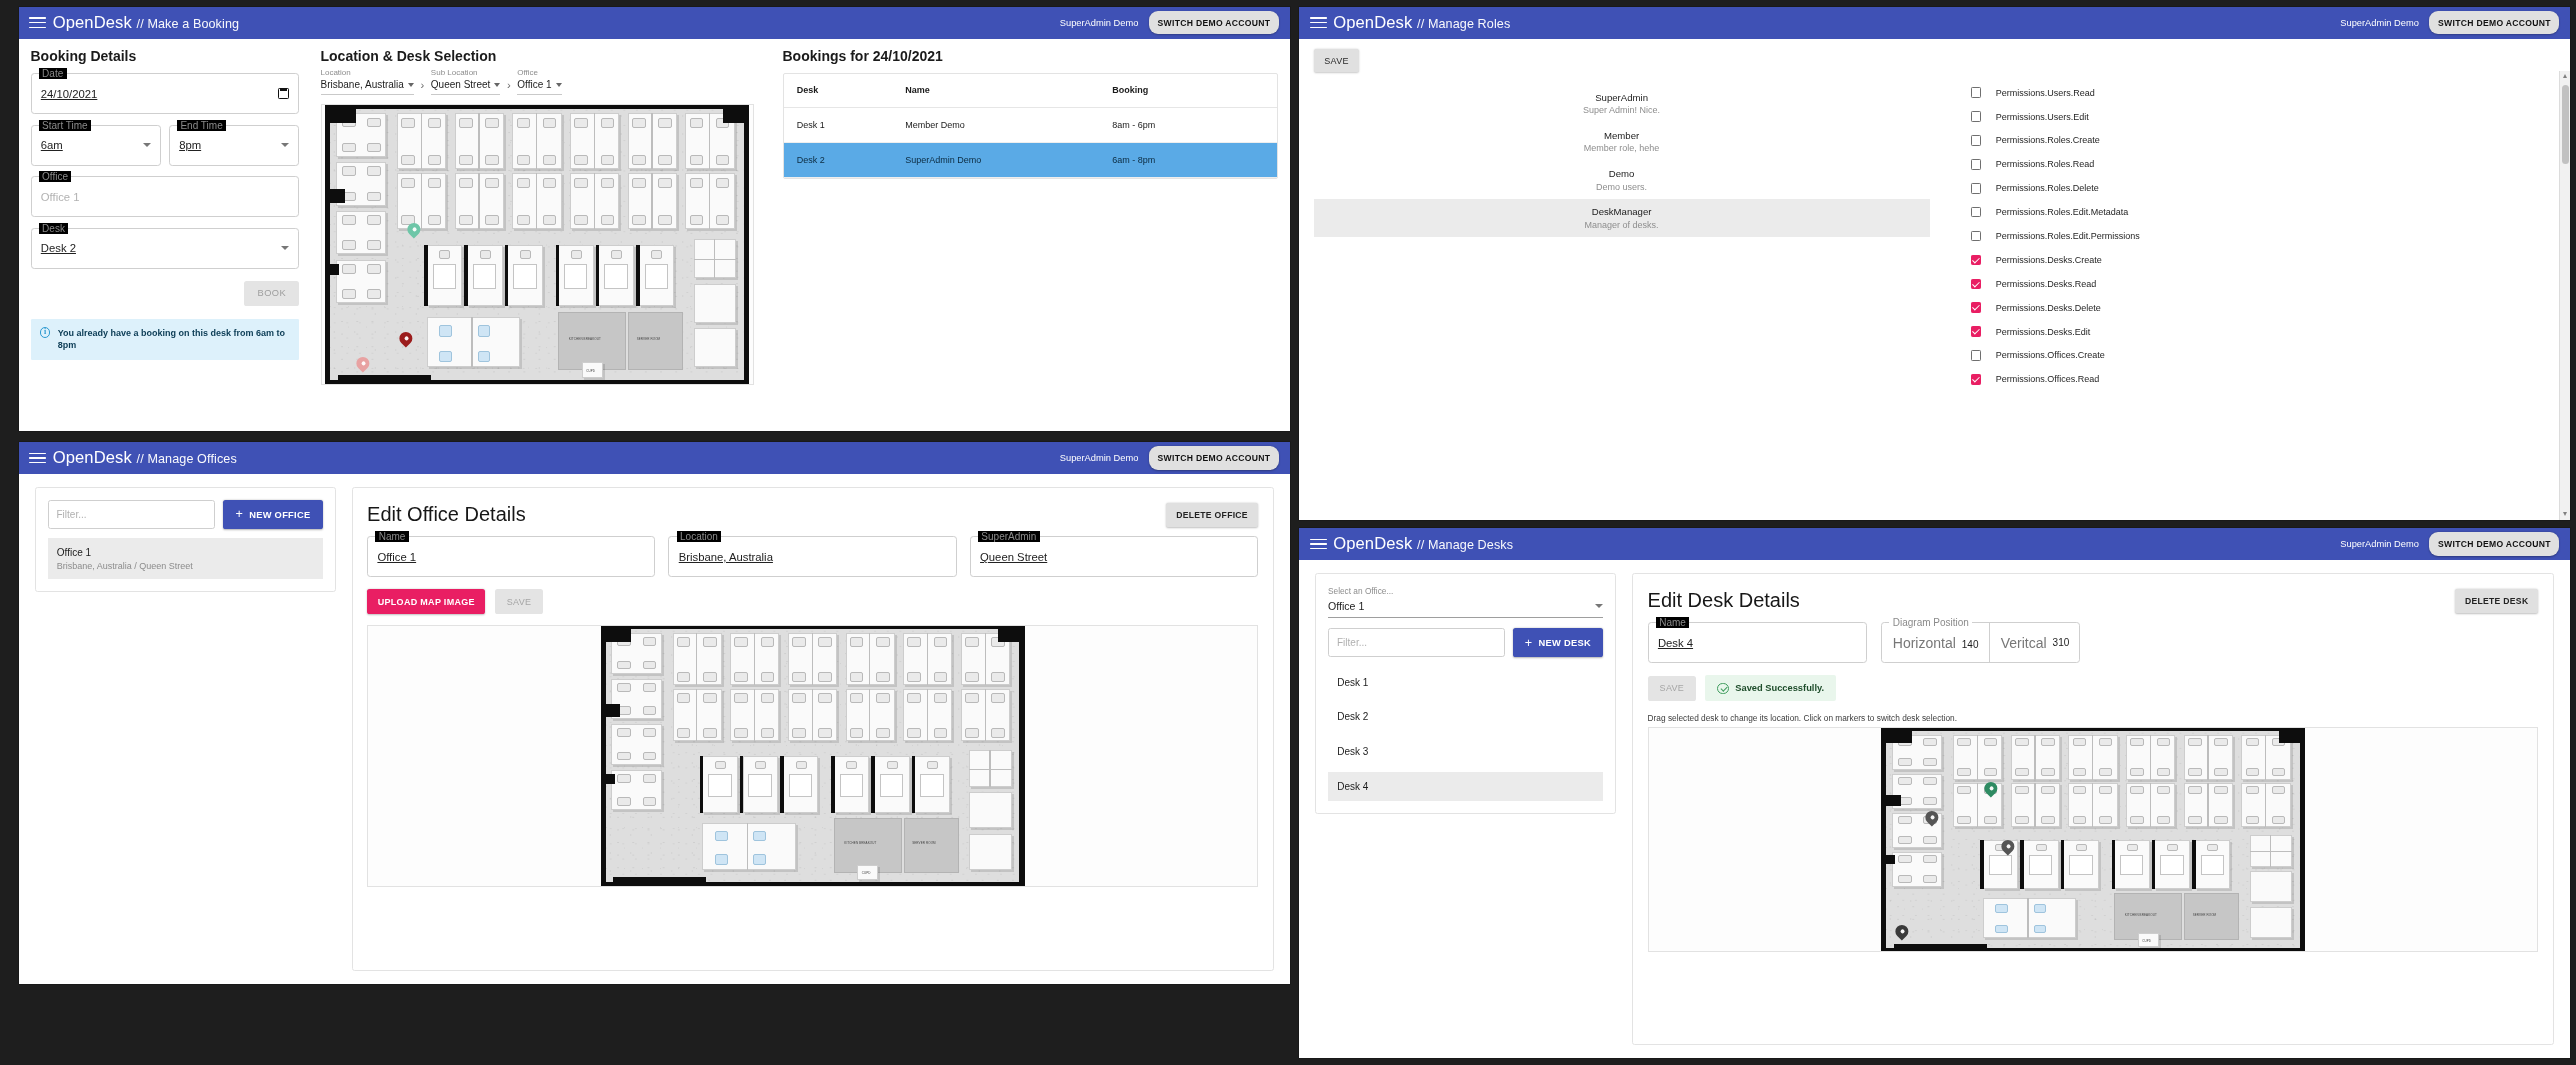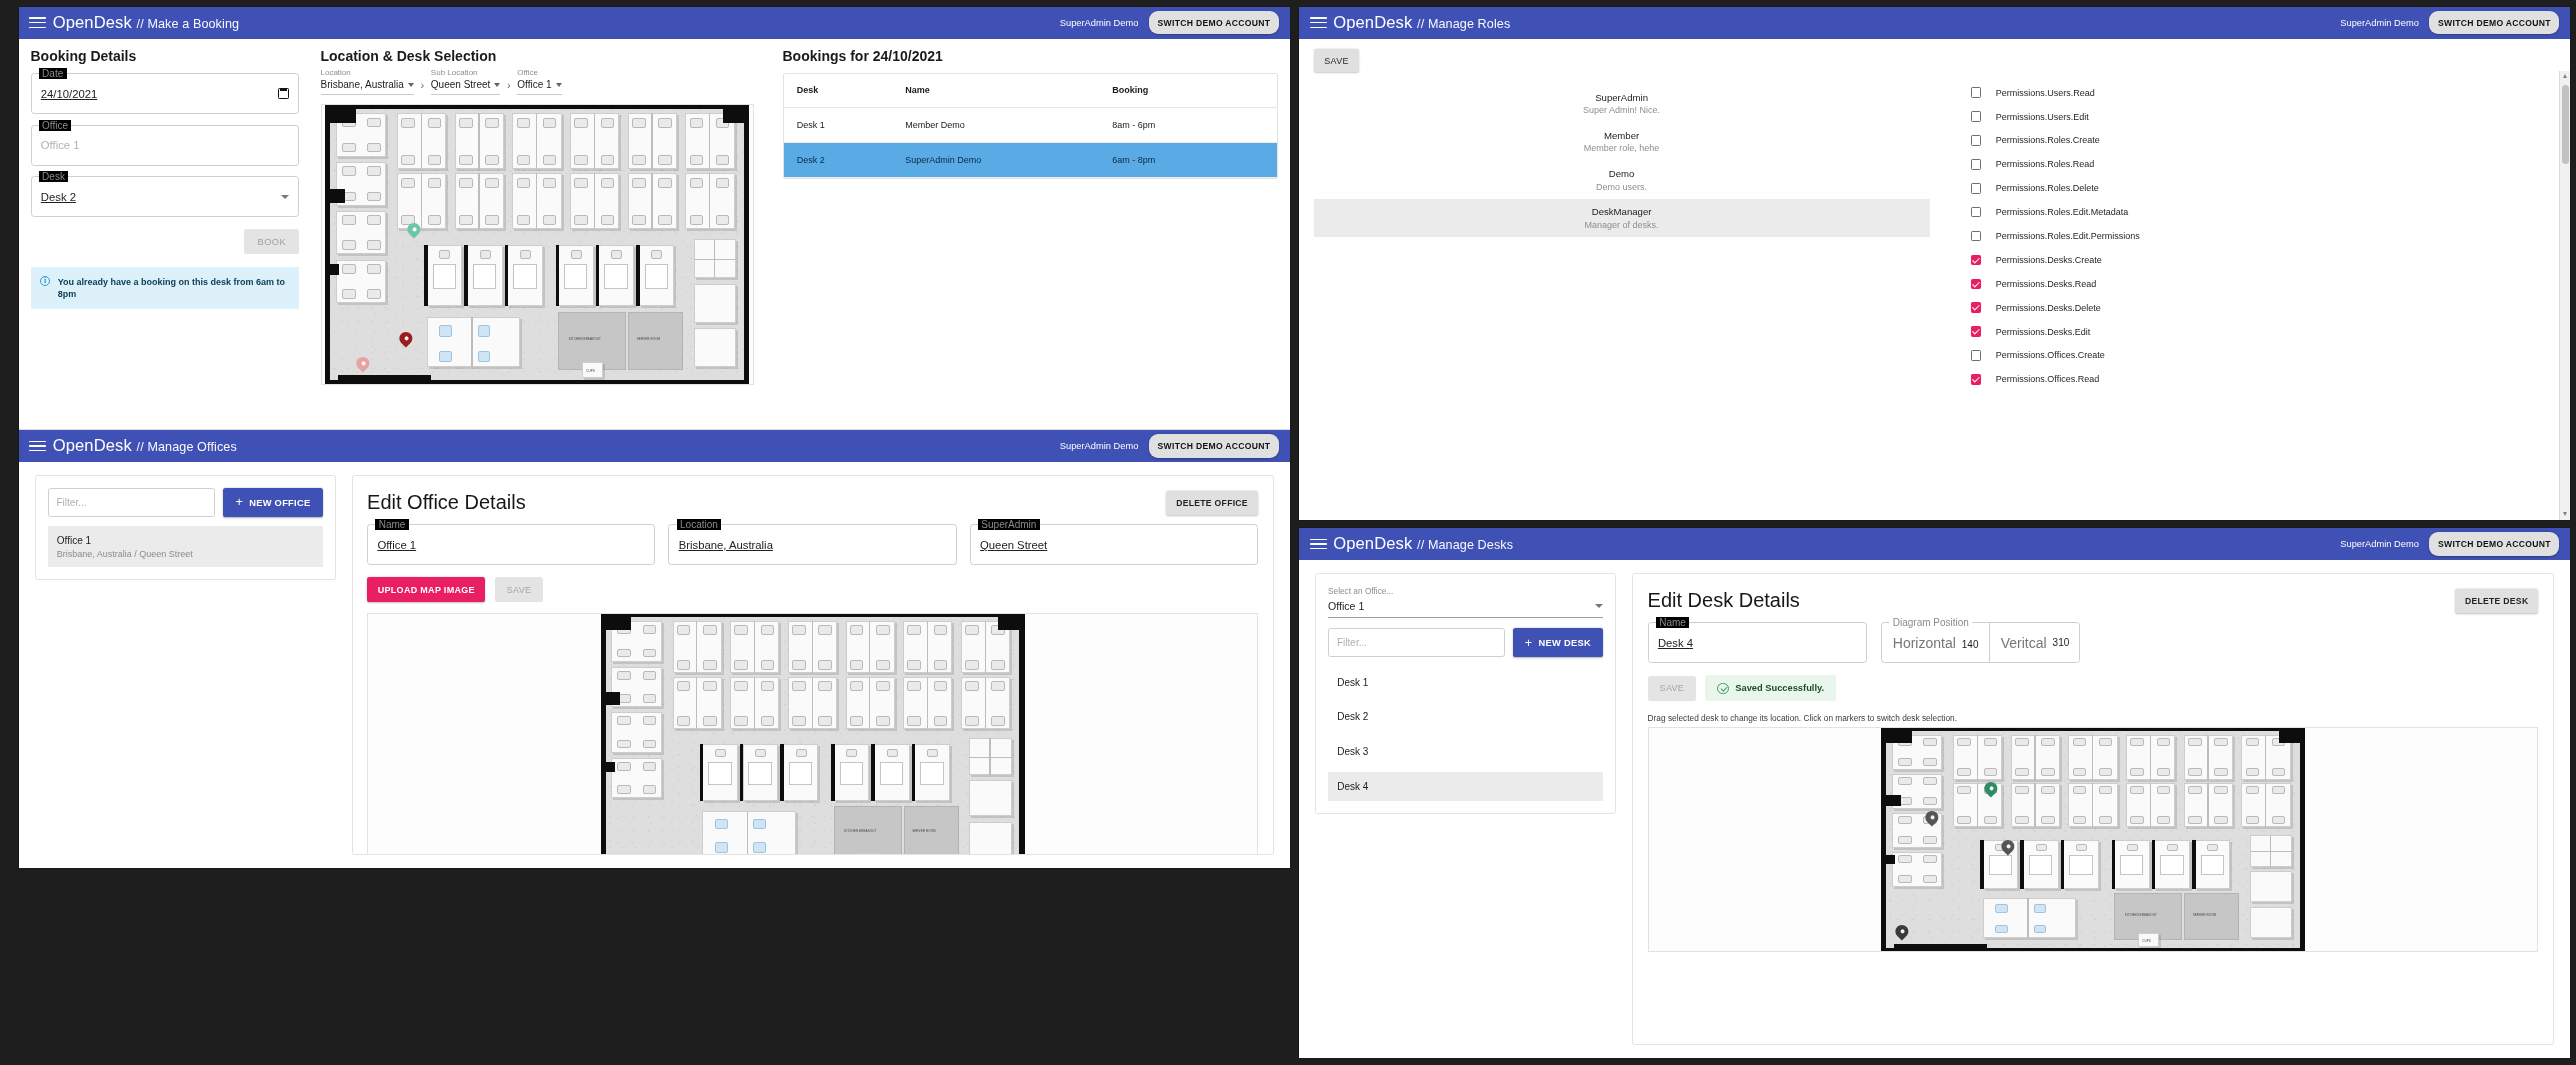--- a/index.html
+++ b/index.html
@@ -14,21 +14,21 @@
 
   .window {
     position: absolute;
     background: #ffffff;
     overflow: hidden;
     box-shadow: 0 0 0 0.7px rgba(0,0,0,.2);
   }
   
   #win-booking { left: 18.5px;   top: 6.6px;   width: 1271px;  height: 424px; }
   #win-roles   { left: 1299px; top: 6.6px;   width: 1271px;  height: 513px; }
-  #win-offices { left: 18.5px;   top: 430px;  width: 1271px;  height: 438px; }
+  #win-offices { left: 18.5px;   top: 442px;  width: 1271px;  height: 542px; }
   #win-desks   { left: 1299px; top: 528px;  width: 1271px;  height: 530px; }
 
   
   .appbar {
     height: 32px;
     background: #3f51b5;
     color: #fff;
     display: flex;
     align-items: center;
     padding: 0 10.6px;
@@ -397,20 +397,32 @@
 
       <div class="col-booking-details">
         <h2 class="section-title">Booking Details</h2>
 
         <div class="field">
           <span class="flabel">Date</span>
           <span class="fvalue">24/10/2021</span>
           <span class="date-icon"></span>
         </div>
 
+        <div class="row2">
+          <div class="field">
+            <span class="flabel">Start Time</span>
+            <span class="fvalue">6am</span>
+            <span class="caret"></span>
+          </div>
+          <div class="field">
+            <span class="flabel">End Time</span>
+            <span class="fvalue">8pm</span>
+            <span class="caret"></span>
+          </div>
+        </div>
 
         <div class="field mt16">
           <span class="flabel">Office</span>
           <span class="fplaceholder">Office 1</span>
         </div>
 
         <div class="field mt16">
           <span class="flabel">Desk</span>
           <span class="fvalue">Desk 2</span>
           <span class="caret"></span>

